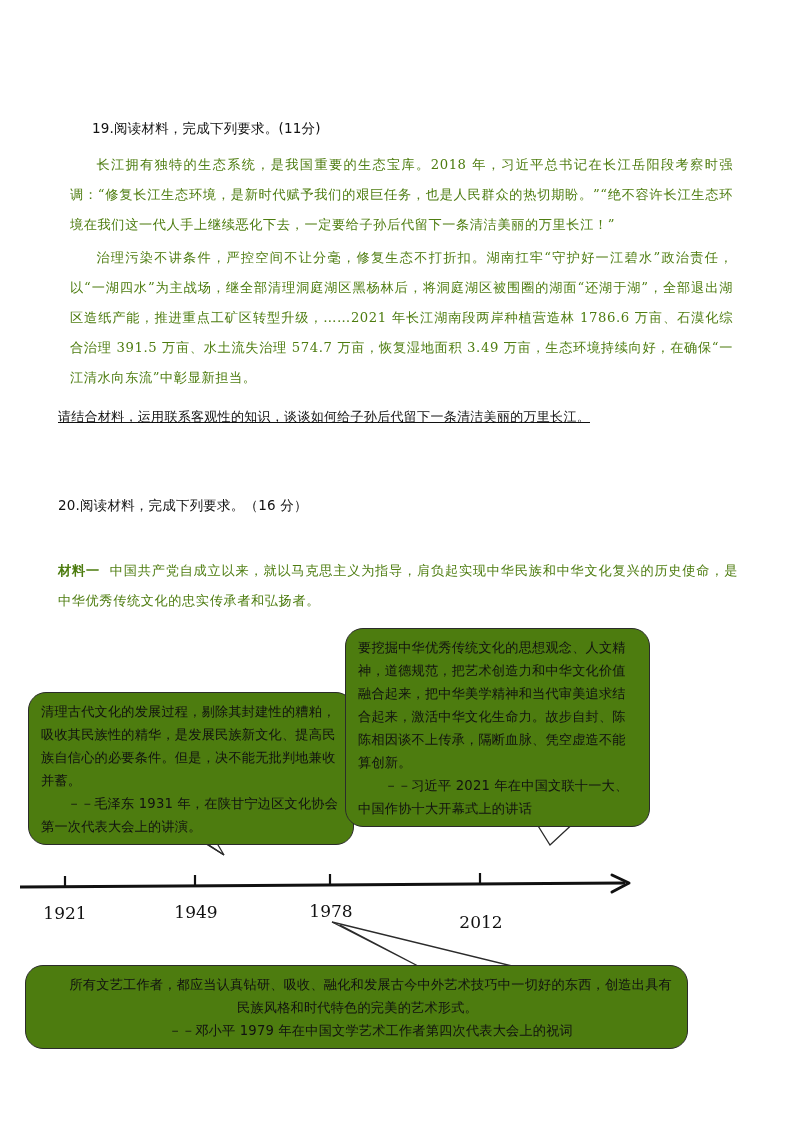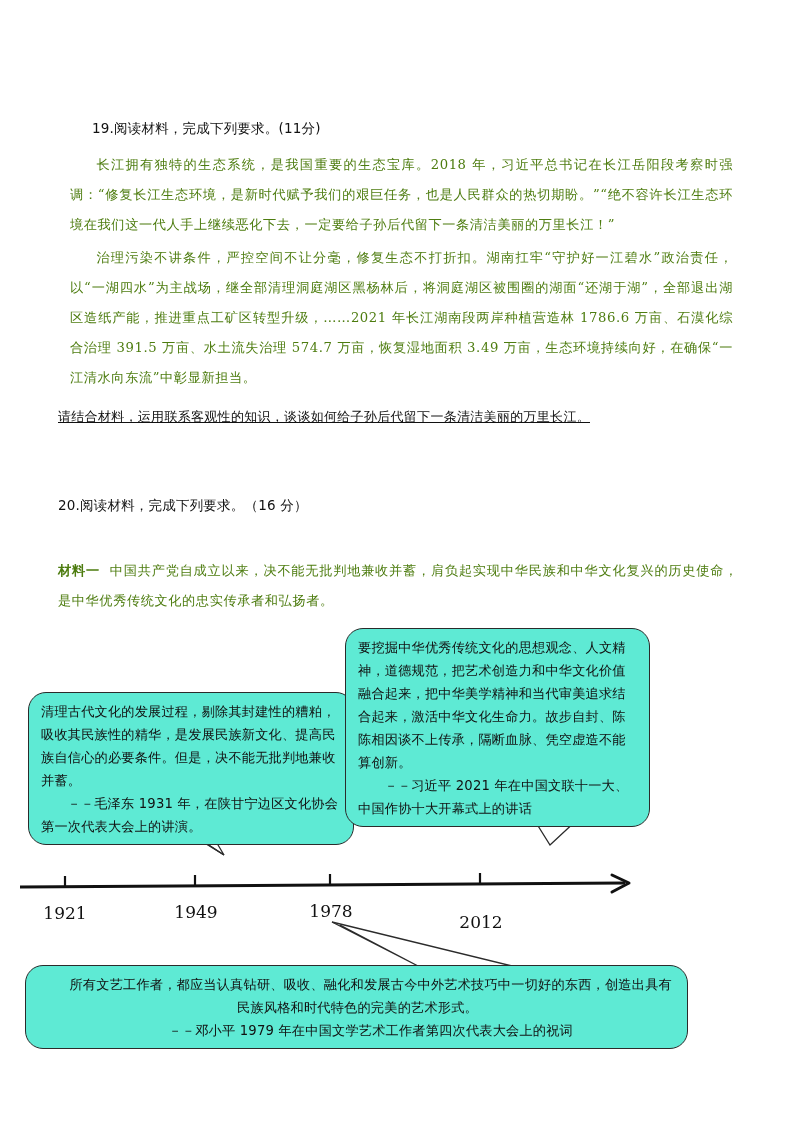--- a/index.html
+++ b/index.html
@@ -69,21 +69,21 @@
     width: 793px;
     height: 470px;
   }
   .tl-svg { position: absolute; left: 0; top: 0; }
 
   .bubble {
     position: absolute;
     box-sizing: border-box;
     border: 1.3px solid #2b2b2b;
     border-radius: 18px;
-    background: #5eead4;
+    background: #4d7c0f;
     font-family: "DejaVu Sans", "Liberation Sans", sans-serif;
     font-size: 13.2px;
     line-height: 23px;
     color: #111;
     letter-spacing: 0.2px;
     padding: 7px 10px 6px 12px;
   }
   .bubble p { margin: 0; }
   .bubble p.ind { text-indent: 2em; }
 
@@ -110,21 +110,21 @@
     <div class="para indent" style="left:70px; top:243px; width:663px;">治理污染不讲条件，严控空间不让分毫，修复生态不打折扣。湖南扛牢“守护好一江碧水”政治责任，以“一湖四水”为主战场，继全部清理洞庭湖区黑杨林后，将洞庭湖区被围圈的湖面“还湖于湖”，全部退出湖区造纸产能，推进重点工矿区转型升级，……2021 年长江湖南段两岸种植营造林 1786.6 万亩、石漠化综合治理 391.5 万亩、水土流失治理 574.7 万亩，恢复湿地面积 3.49 万亩，生态环境持续向好，在确保“一江清水向东流”中彰显新担当。</div>
 
     <div class="plain-line" style="left:58px; top:408px;">请结合材料，运用联系客观性的知识，谈谈如何给子孙后代留下一条清洁美丽的万里长江。</div>
   </div>
 
   <div class="q-block">
 
     <div class="q-head" style="left:58px; top:497px;">20.阅读材料，完成下列要求。（16 分）</div>
 
     <div class="para" style="left:58px; top:556px; width:680px;">
-      <span class="mat-label">材料一</span><span>&nbsp;&nbsp;</span><span>中国共产党自成立以来，决不能无批判地兼收并蓄，肩负起实现中华民族和中华文化复兴的历史使命，是中华优秀传统文化的忠实传承者和弘扬者。</span>
+      <span class="mat-label">材料一</span><span>&nbsp;&nbsp;</span><span>中国共产党自成立以来，就以马克思主义为指导，肩负起实现中华民族和中华文化复兴的历史使命，是中华优秀传统文化的忠实传承者和弘扬者。</span>
     </div>
   </div>
 
   <div class="timeline-area">
 
     <svg class="tl-svg" width="793" height="470" viewBox="0 0 793 470">
 
       <polyline points="152,208 224,255 148,208" fill="none" stroke="#2b2b2b" stroke-width="1.3"></polyline>
       <polyline points="152,208 224,255 196,208" fill="none" stroke="#2b2b2b" stroke-width="1.3"></polyline>
 

